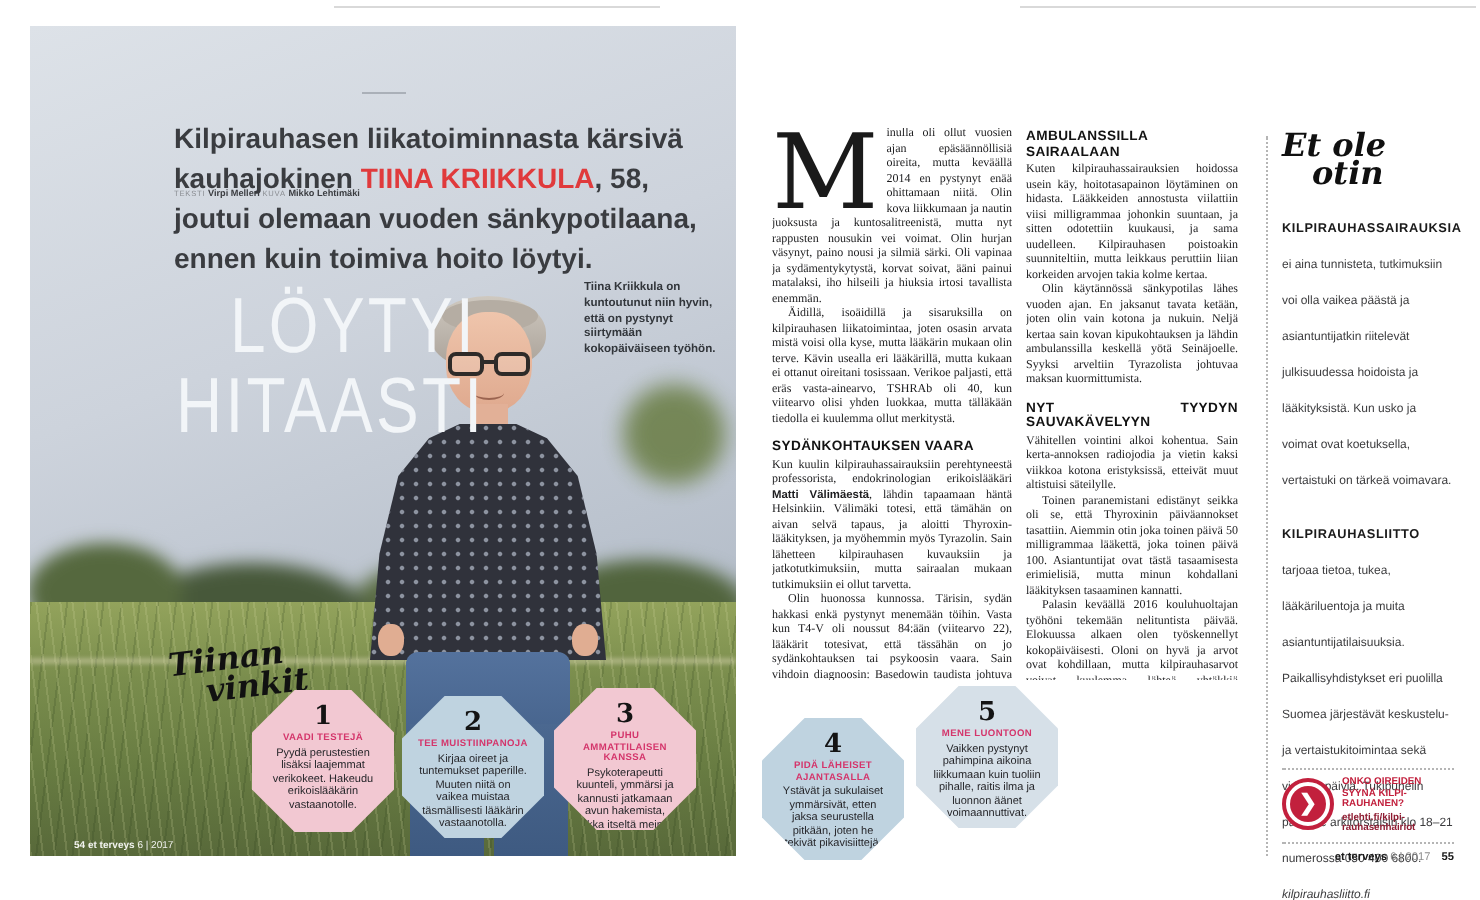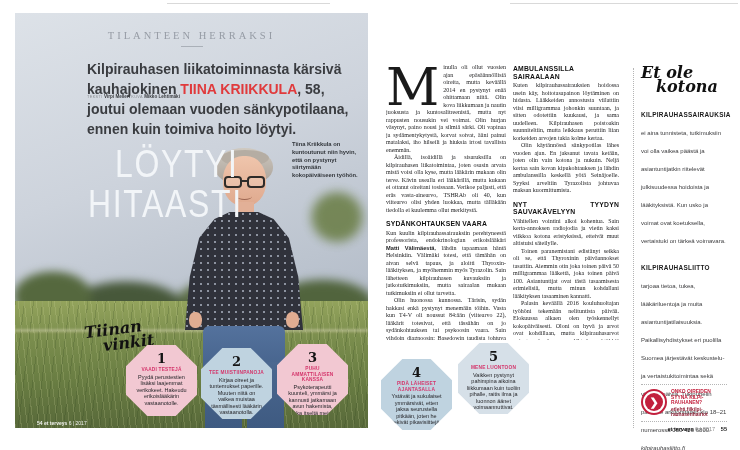--- a/index.html
+++ b/index.html
@@ -155,21 +155,20 @@
       <div class="abs smile"></div>
       <div class="abs neck"></div>
       <div class="abs torso"></div>
       <div class="abs hand" style="left:6px;top:164px;"></div>
       <div class="abs hand" style="left:103px;top:164px;"></div>
       <div class="abs jean-hip"></div>
       <div class="abs leg" style="left:22px;"></div>
       <div class="abs leg" style="left:64px;"></div>
     </div>
 
-    <div class="abs" id="kicker">TILANTEEN HERRAKSI</div>
     <div class="abs" id="kicker-rule"></div>
 
     <p class="abs" id="intro"><span>Kilpirauhasen liikatoiminnasta kärsivä kauhajokinen </span><span class="name">TIINA KRIIKKULA</span><span>, 58, joutui olemaan vuoden sänkypotilaana, ennen kuin toimiva hoito löytyi.</span></p>
 
     <div class="abs" id="byline">
       <span class="lbl">TEKSTI</span>
       <span class="nm">Virpi Melleri</span>
       <span class="lbl">KUVA</span>
       <span class="nm">Mikko Lehtimäki</span>
     </div>
@@ -229,21 +228,21 @@
     <h3 class="colhead">NYT TYYDYN SAUVAKÄVELYYN</h3>
     <p>Vähitellen vointini alkoi kohentua. Sain kerta-annoksen radiojodia ja vietin kaksi viikkoa kotona eristyksissä, etteivät muut altistuisi säteilylle.</p>
     <p class="ind">Toinen paranemistani edistänyt seikka oli se, että Thyroxinin päiväannokset tasattiin. Aiemmin otin joka toinen päivä 50 milligrammaa lääkettä, joka toinen päivä 100. Asiantuntijat ovat tästä tasaamisesta erimielisiä, mutta minun kohdallani lääkityksen tasaaminen kannatti.</p>
     <p class="ind">Palasin keväällä 2016 kouluhuoltajan työhöni tekemään nelituntista päivää. Elokuussa alkaen olen työskennellyt kokopäiväisesti. Oloni on hyvä ja arvot ovat kohdillaan, mutta kilpirauhasarvot voivat kuulemma lähteä yhtäkkiä sahaamaan.</p>
 
   </div>
 
   <div class="abs" id="sidebar-divider"></div>
 
   <div class="abs" id="sidebar">
-    <div id="sidebar-title"><span>Et ole</span><span class="l2">kotona</span></div>
+    <div id="sidebar-title"><span>Et ole</span><span class="l2">otin</span></div>
 
     <div class="sb-section">
       <span class="sb-head">KILPIRAUHASSAIRAUKSIA</span>
       <span class="sb-text">ei aina tunnisteta, tutkimuksiin voi olla vaikea päästä ja asiantuntijatkin riitelevät julkisuudessa hoidoista ja lääkityksistä. Kun usko ja voimat ovat koetuksella, vertaistuki on tärkeä voimavara.</span>
     </div>
     <div class="sb-section">
       <span class="sb-head">KILPIRAUHASLIITTO</span>
       <span class="sb-text">tarjoaa tietoa, tukea, lääkäriluentoja ja muita asiantuntijatilaisuuksia. Paikallisyhdistykset eri puolilla Suomea järjestävät keskustelu- ja vertaistukitoimintaa sekä virkistyspäiviä. Tukipuhelin palvelee arkitorstaisin klo 18–21 numerossa 050 400 6800.</span>
       <span class="sb-link">kilpirauhasliitto.fi</span>
     </div>

